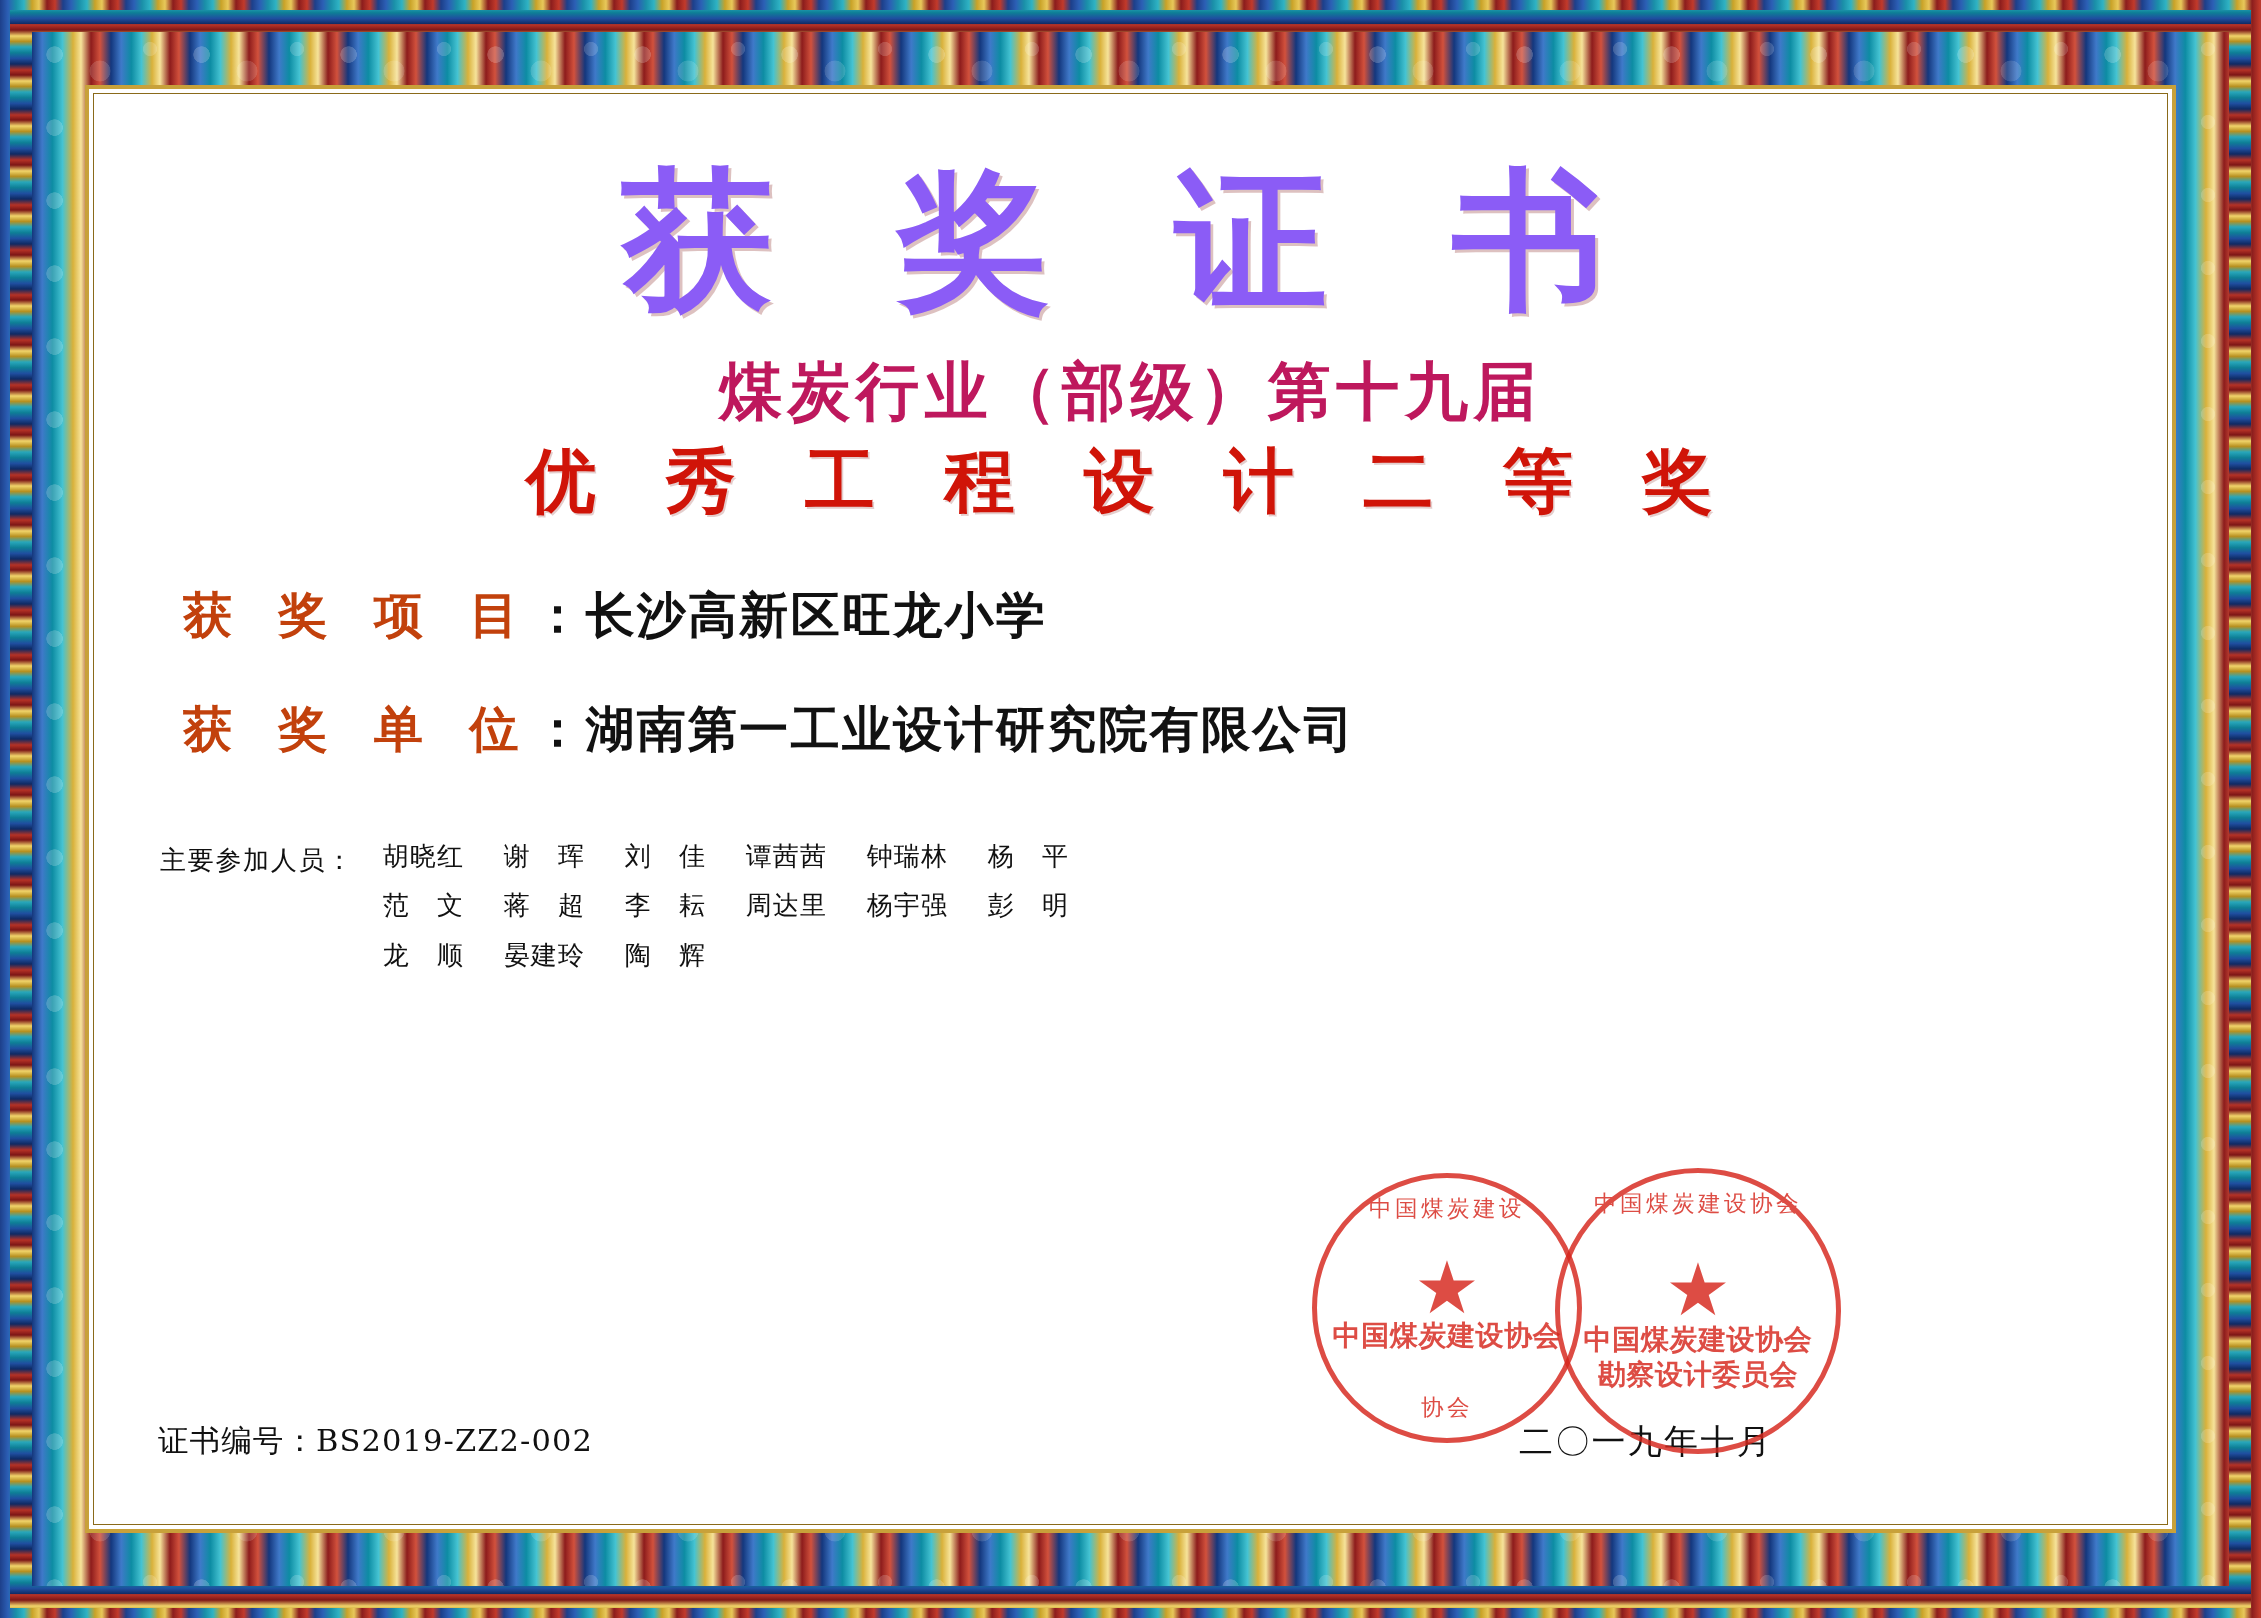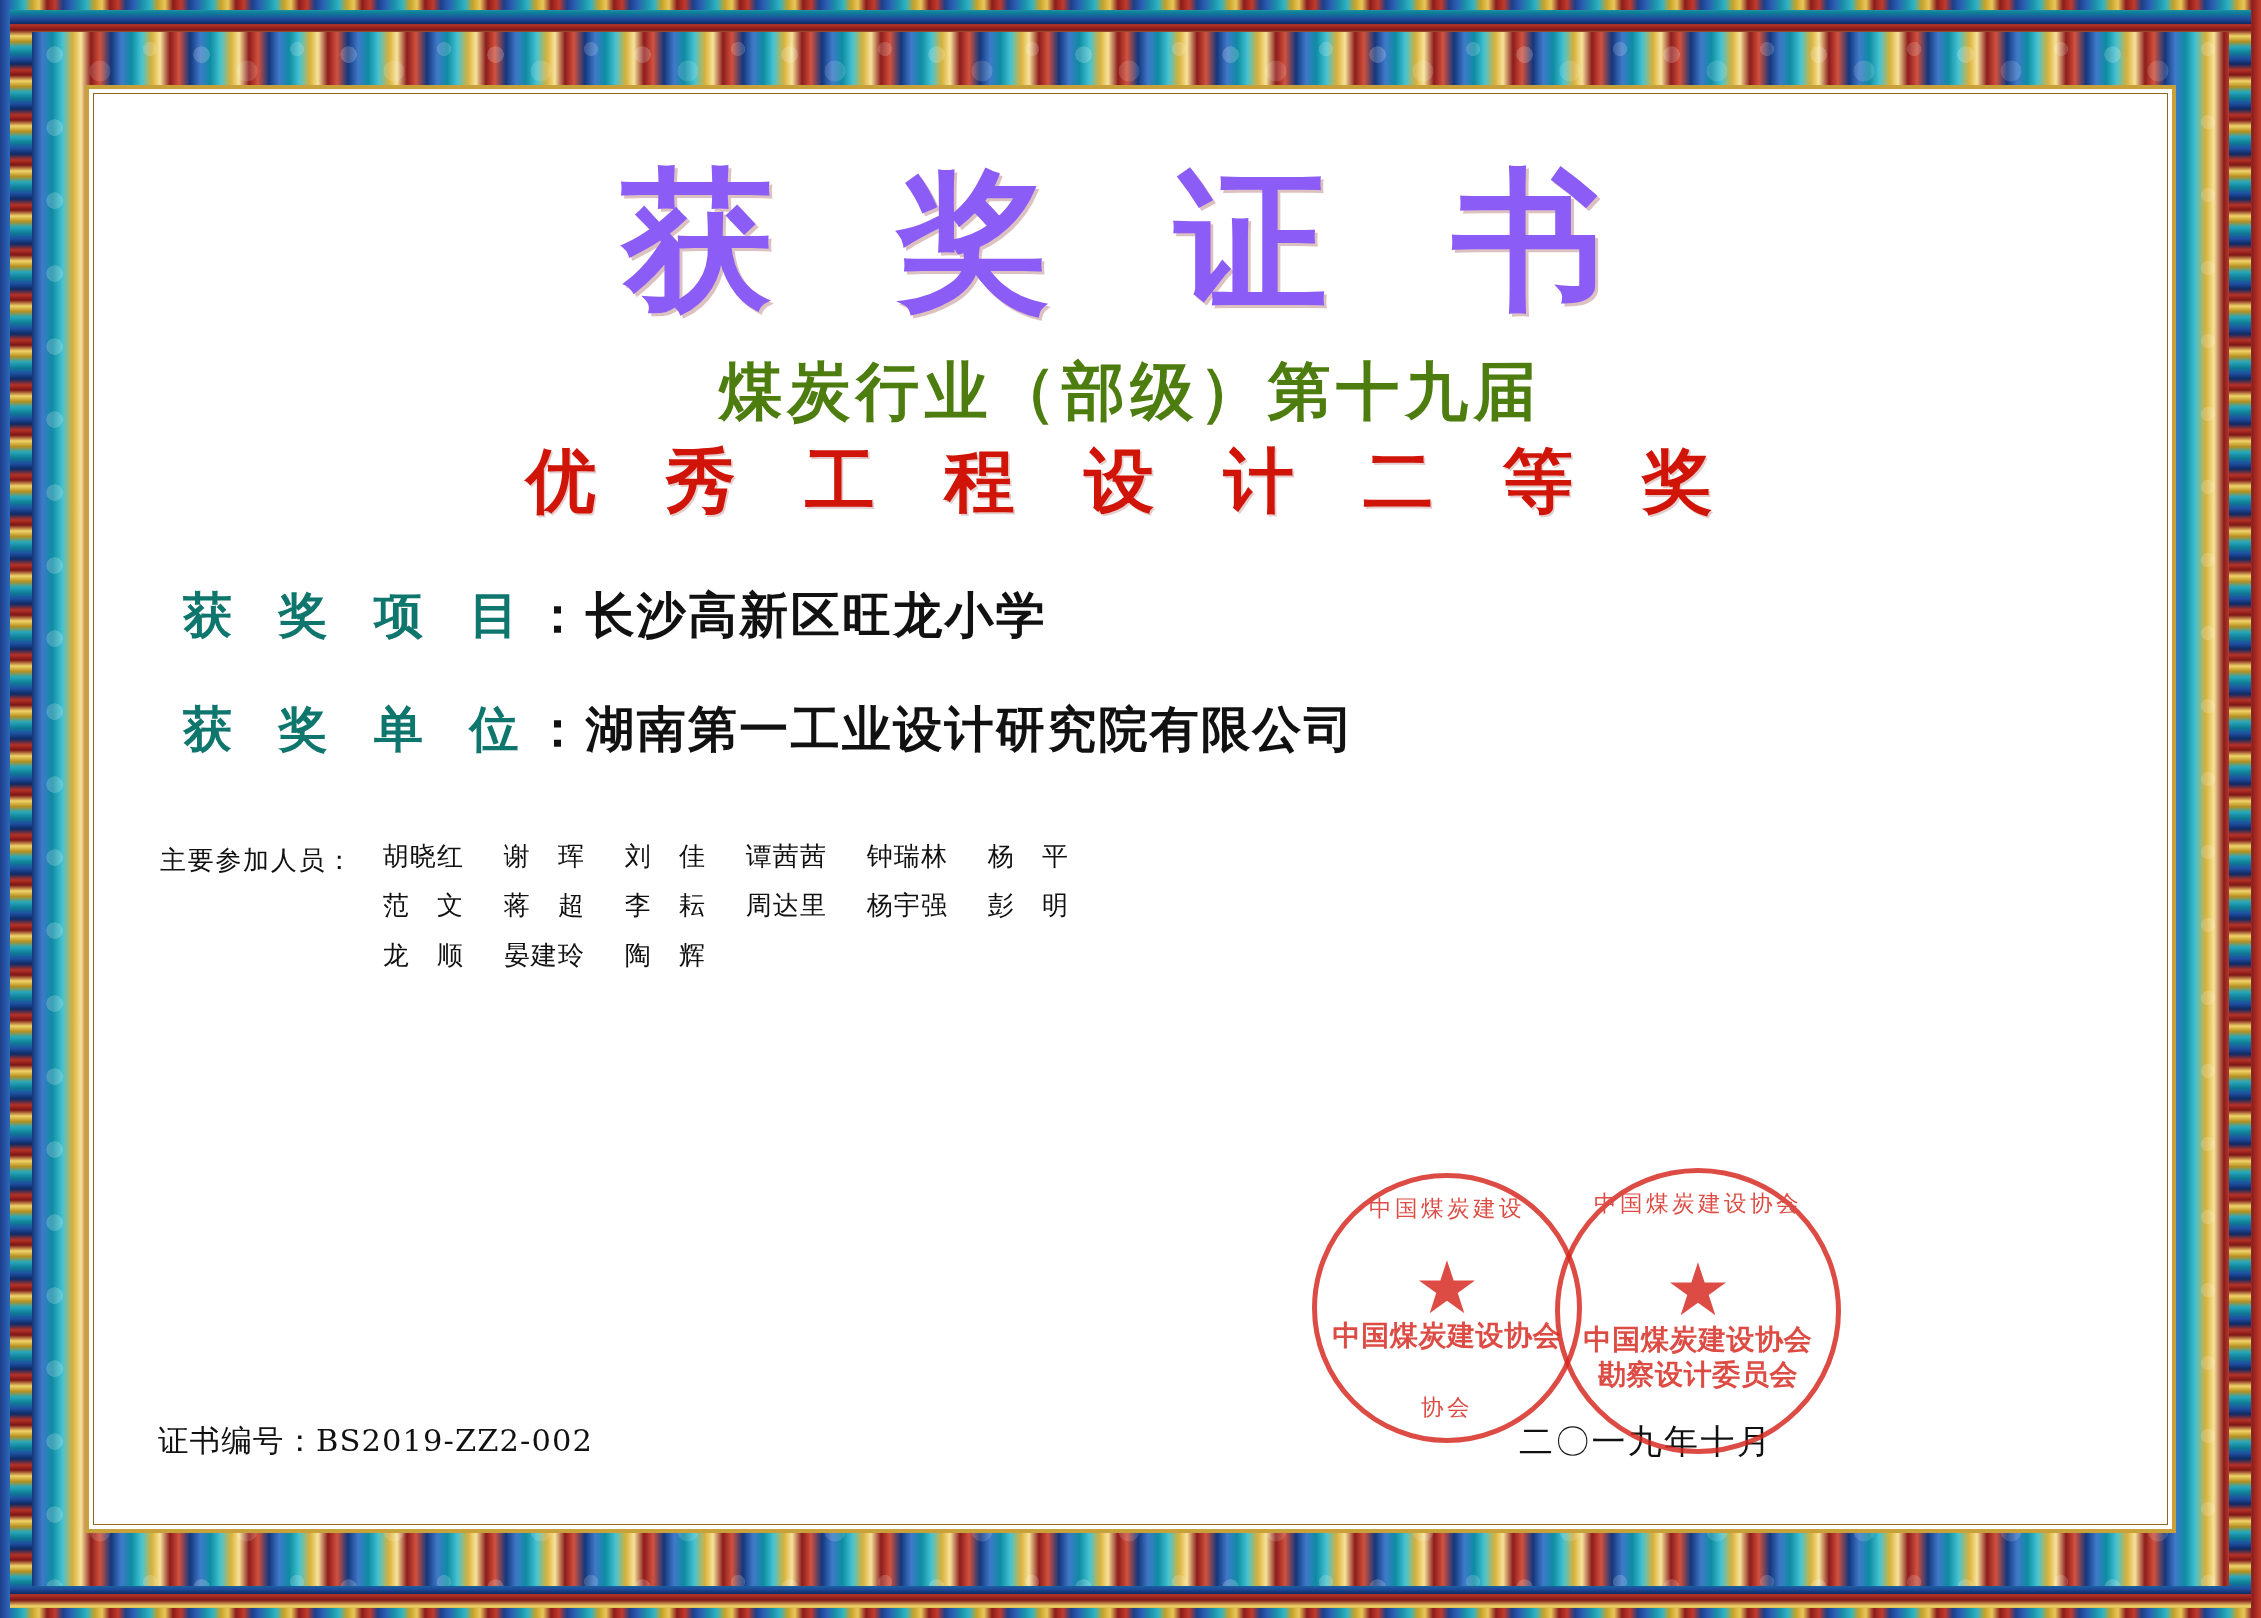--- a/index.html
+++ b/index.html
@@ -104,21 +104,21 @@
     font-size: 152px;
     letter-spacing: 36px;
     padding-top: 56px;
     text-shadow: 2.8px 2.8px 0 rgba(120,8,4,0.25);
     line-height: 1.05;
     white-space: nowrap;
   }
 
   .subtitle-black {
     text-align: center;
-    color: #4d7c0f;
+    color: #be185d;
     font-family: "DejaVu Serif", serif;
     font-weight: bold;
     font-size: 63px;
     letter-spacing: 5.6px;
     margin-top: 29px;
     white-space: nowrap;
   }
 
   .subtitle-red {
     text-align: center;
@@ -133,21 +133,21 @@
 
   .field-row {
     display: flex;
     align-items: baseline;
     margin-top: 54px;
     padding-left: 79px;
   }
   .field-row.second { margin-top: 48px; }
 
   .field-label {
-    color: #0f766e;
+    color: #c2410c;
     font-family: "DejaVu Serif", serif;
     font-weight: bold;
     font-size: 49px;
     letter-spacing: 14.7px;
     white-space: nowrap;
   }
   .field-colon {
     color: #111111;
     font-family: "DejaVu Serif", serif;
     font-weight: bold;

